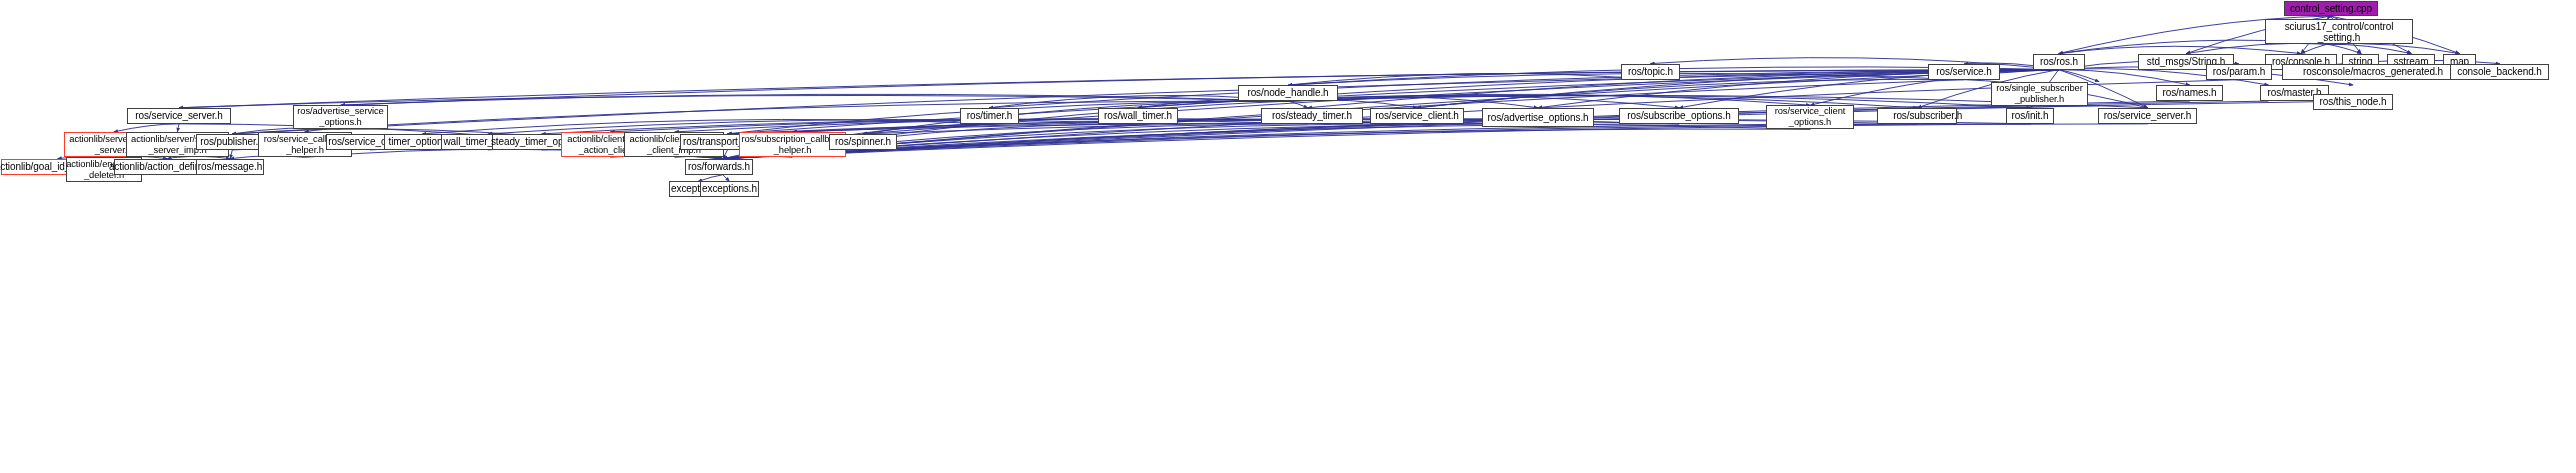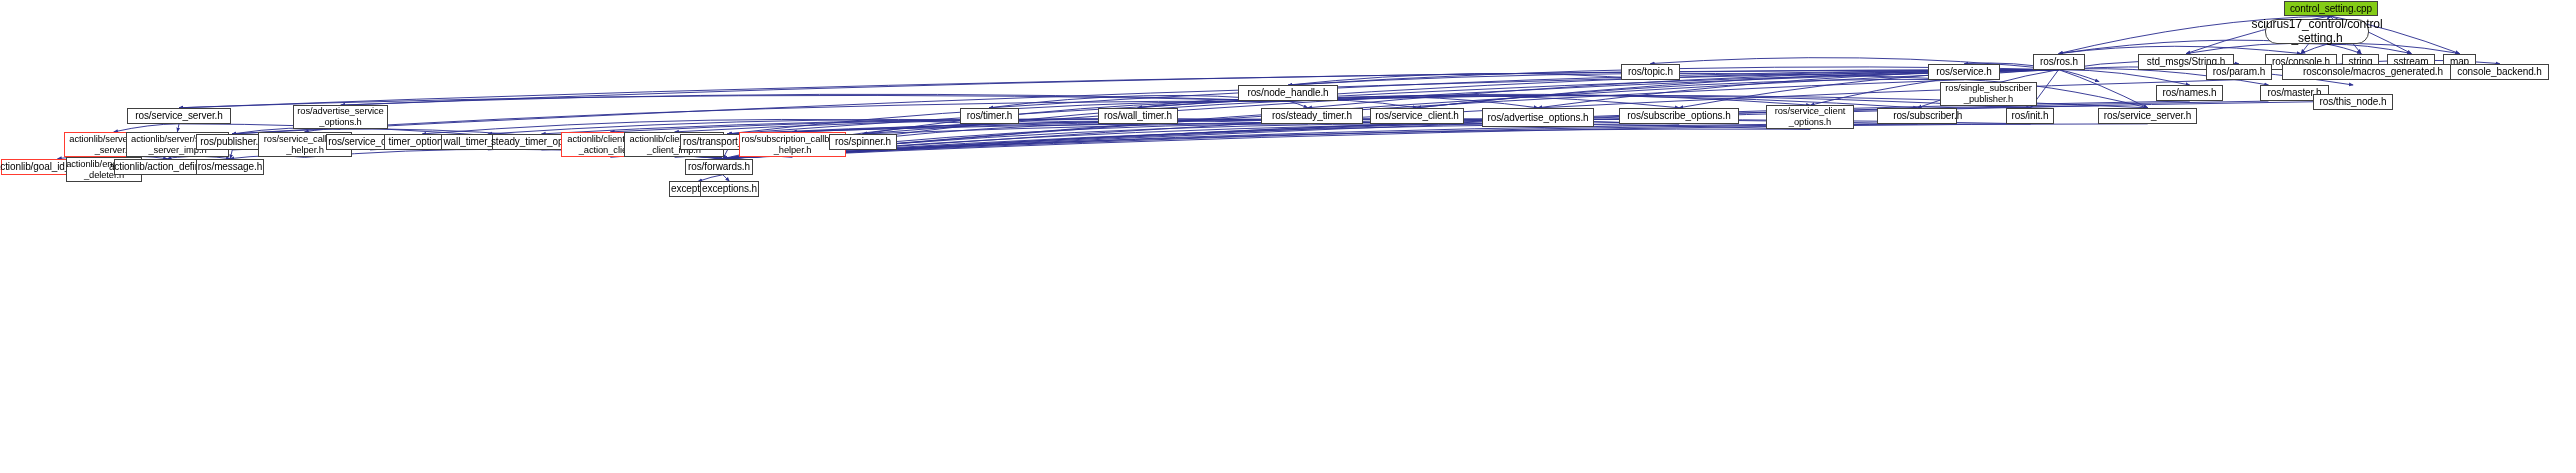--- a/index.html
+++ b/index.html
@@ -35,21 +35,21 @@
     border: 0.7px solid #404040;
     color: #000000;
     font-size: 10px;
     line-height: 1.12;
     letter-spacing: -0.1px;
     white-space: pre-line;
     padding: 0 2.7px;
     z-index: 5;
   }
   .gnode.root {
-    background: #84cc16;
+    background: #a21caf;
     border: 0.7px solid #404040;
   }
   .gnode.thick {
     border: 1.3px solid #404040;
   }
   .gnode.red {
     border: 1.3px solid #ff3b30;
   }
 </style>
 </head>
@@ -170,35 +170,35 @@
       <path d="M 170 235 Q 131.78 230.96 86 237" fill="none" stroke="#2e3192" stroke-width="1.4" marker-end="url(#arrow)"></path>
       <path d="M 170 235 Q 163.175 233.6 155 234" fill="none" stroke="#2e3192" stroke-width="1.4" marker-end="url(#arrow)"></path>
       <path d="M 170 235 Q 206.4 231.2 250 237" fill="none" stroke="#2e3192" stroke-width="1.4" marker-end="url(#arrow)"></path>
       <path d="M 265 235 Q 258.175 235.1 250 237" fill="none" stroke="#2e3192" stroke-width="1.4" marker-end="url(#arrow)"></path>
       <path d="M 265 235 Q 300.945 231.26 344 237" fill="none" stroke="#2e3192" stroke-width="1.4" marker-end="url(#arrow)"></path>
       <path d="M 1080 261 Q 1063.165 263.78 1043 271" fill="none" stroke="#2e3192" stroke-width="1.4" marker-end="url(#arrow)"></path>
       <path d="M 1080 261 Q 1084.55 265.4 1090 271" fill="none" stroke="#2e3192" stroke-width="1.4" marker-end="url(#arrow)"></path>
     </svg>
   <div id="node-layer">
       <div class="gnode root" style="left: 2284px; top: 1.3px; width: 94px; height: 14.7px;">control_setting.cpp</div>
-      <div class="gnode" style="left: 2265px; top: 19px; width: 104px; height: 25.4px; font-size: 12px; border-radius: 12px;">sciurus17_control/control
+      <div class="gnode" style="left: 2265px; top: 19px; width: 148px; height: 25.4px; font-size: 10px;">sciurus17_control/control
 _setting.h</div>
       <div class="gnode" style="left: 2033px; top: 54px; width: 52px; height: 16px;">ros/ros.h</div>
       <div class="gnode" style="left: 2138px; top: 54px; width: 96px; height: 16px;">std_msgs/String.h</div>
       <div class="gnode thick" style="left: 2265px; top: 54px; width: 72px; height: 16px;">ros/console.h</div>
       <div class="gnode" style="left: 2342px; top: 54px; width: 37px; height: 16px;">string</div>
       <div class="gnode" style="left: 2387px; top: 54px; width: 48px; height: 16px;">sstream</div>
       <div class="gnode" style="left: 2443px; top: 54px; width: 33px; height: 16px;">map</div>
       <div class="gnode" style="left: 1621px; top: 64px; width: 59px; height: 16px;">ros/topic.h</div>
       <div class="gnode" style="left: 1928px; top: 64px; width: 72px; height: 16px;">ros/service.h</div>
       <div class="gnode" style="left: 2206px; top: 64px; width: 66px; height: 16px;">ros/param.h</div>
       <div class="gnode" style="left: 2282px; top: 64px; width: 182px; height: 16px;">rosconsole/macros_generated.h</div>
       <div class="gnode" style="left: 2450px; top: 64px; width: 99px; height: 16px;">console_backend.h</div>
       <div class="gnode thick" style="left: 1238px; top: 85px; width: 100px; height: 16px;">ros/node_handle.h</div>
-      <div class="gnode" style="left: 1940px; top: 82px; width: 97px; height: 24px; font-size: 9.4px;">ros/single_subscriber
+      <div class="gnode" style="left: 1991px; top: 82px; width: 97px; height: 24px; font-size: 9.4px;">ros/single_subscriber
 _publisher.h</div>
       <div class="gnode" style="left: 2156px; top: 85px; width: 67px; height: 16px;">ros/names.h</div>
       <div class="gnode" style="left: 2234px; top: 85px; width: 69px; height: 16px; margin-left: 26px;">ros/master.h</div>
       <div class="gnode" style="left: 2313px; top: 94px; width: 80px; height: 16px;">ros/this_node.h</div>
       <div class="gnode" style="left: 127px; top: 108px; width: 104px; height: 16px;">ros/service_server.h</div>
       <div class="gnode" style="left: 293px; top: 105px; width: 95px; height: 24px; font-size: 9.4px;">ros/advertise_service
 _options.h</div>
       <div class="gnode" style="left: 960px; top: 108px; width: 59px; height: 16px;">ros/timer.h</div>
       <div class="gnode" style="left: 1098px; top: 108px; width: 80px; height: 16px;">ros/wall_timer.h</div>
       <div class="gnode" style="left: 1261px; top: 108px; width: 102px; height: 16px;">ros/steady_timer.h</div>

